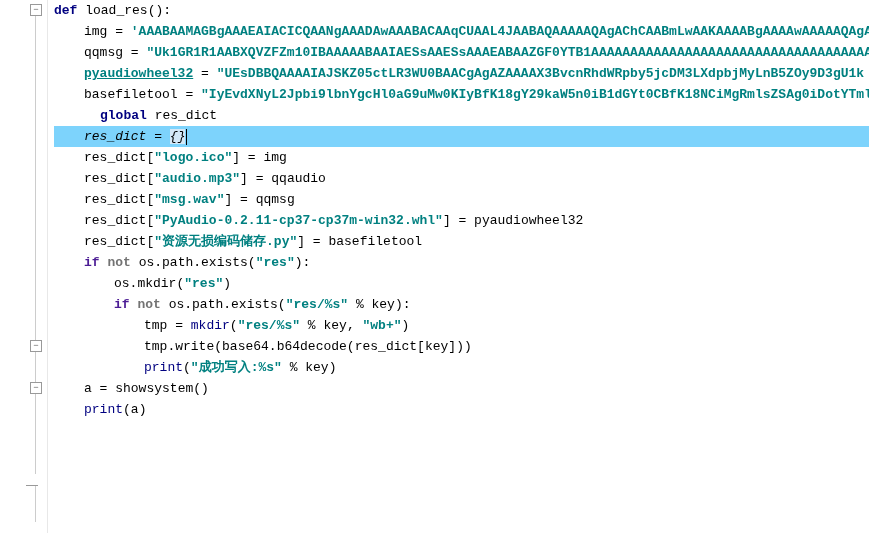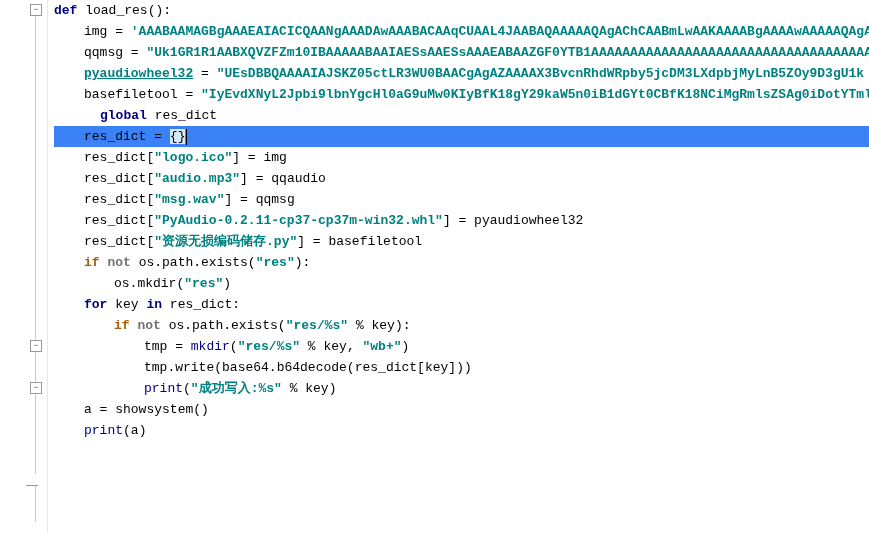--- a/index.html
+++ b/index.html
@@ -50,25 +50,26 @@
       padding-left: 6px;
       overflow: hidden;
     }
     .line {
       height: 21px;
       line-height: 21px;
       white-space: pre;
       position: relative;
     }
     .line.highlighted {
-      background: #3b82f6;
+      background: #7dd3fc;
+      font-style: italic;
     }
     .kw-def { color: #000080; font-weight: bold; text-align: center; }
     .kw-global { color: #000080; font-weight: bold; margin-left: 16px; }
-    .kw-if { color: #a16207; font-weight: bold; }
+    .kw-if { color: #4c1d95; font-weight: bold; }
     .kw-not { color: #737373; font-weight: bold; }
     .kw-for { color: #000080; font-weight: bold; }
     .kw-in { color: #000080; font-weight: bold; }
     .string { color: #008080; font-weight: bold; }
     .string-link { color: #008080; font-weight: bold; text-decoration: underline; }
     .builtin { color: #000080; }
     .caret {
       display: inline-block;
       width: 1px;
       height: 16px;
@@ -99,21 +100,20 @@
     <div class="line indent-1"><span>basefiletool</span><span> = </span><span class="string">"IyEvdXNyL2Jpbi9lbnYgcHl0aG9uMw0KIyBfK18gY29kaW5n0iB1dGYt0CBfK18NCiMgRmlsZSAg0iDotYTml</span></div>
     <div class="line indent-1"><span class="kw-global">global</span> <span>res_dict</span></div>
     <div class="line indent-1 highlighted"><span>res_dict</span><span> = </span><span style="background:#d4e8f7;">{}</span><span class="caret"></span></div>
     <div class="line indent-1"><span>res_dict</span><span>[</span><span class="string">"logo.ico"</span><span>]</span><span> = </span><span>img</span></div>
     <div class="line indent-1"><span>res_dict</span><span>[</span><span class="string">"audio.mp3"</span><span>]</span><span> = </span><span>qqaudio</span></div>
     <div class="line indent-1"><span>res_dict</span><span>[</span><span class="string">"msg.wav"</span><span>]</span><span> = </span><span>qqmsg</span></div>
     <div class="line indent-1"><span>res_dict</span><span>[</span><span class="string">"PyAudio-0.2.11-cp37-cp37m-win32.whl"</span><span>]</span><span> = </span><span>pyaudiowheel32</span></div>
     <div class="line indent-1"><span>res_dict</span><span>[</span><span class="string">"资源无损编码储存.py"</span><span>]</span><span> = </span><span>basefiletool</span></div>
     <div class="line indent-1"><span class="kw-if">if</span> <span class="kw-not">not</span> <span>os.path.exists</span><span>(</span><span class="string">"res"</span><span>)</span><span>:</span></div>
     <div class="line indent-2"><span>os.mkdir</span><span>(</span><span class="string">"res"</span><span>)</span></div>
-    <div class="line indent-1"><span class="kw-for">for</span> <span>key</span> <span class="kw-in">in</span> <span>res_dict</span><span>:</span></div>
     <div class="line indent-2"><span class="kw-if">if</span> <span class="kw-not">not</span> <span>os.path.exists</span><span>(</span><span class="string">"res/%s"</span><span> % key</span><span>)</span><span>:</span></div>
     <div class="line indent-3"><span>tmp</span><span> = </span><span class="builtin">mkdir</span><span>(</span><span class="string">"res/%s"</span><span> % key</span><span>, </span><span class="string">"wb+"</span><span>)</span></div>
     <div class="line indent-3"><span>tmp.write</span><span>(</span><span>base64.b64decode</span><span>(</span><span>res_dict</span><span>[</span><span>key</span><span>]</span><span>)</span><span>)</span></div>
     <div class="line indent-3"><span class="builtin">print</span><span>(</span><span class="string">"成功写入:%s"</span><span> % key</span><span>)</span></div>
     <div class="line indent-1"><span>a</span><span> = </span><span>showsystem</span><span>(</span><span>)</span></div>
     <div class="line indent-1"><span class="builtin">print</span><span>(</span><span>a</span><span>)</span></div>
   </div>
 </div>
 
 </body></html>

